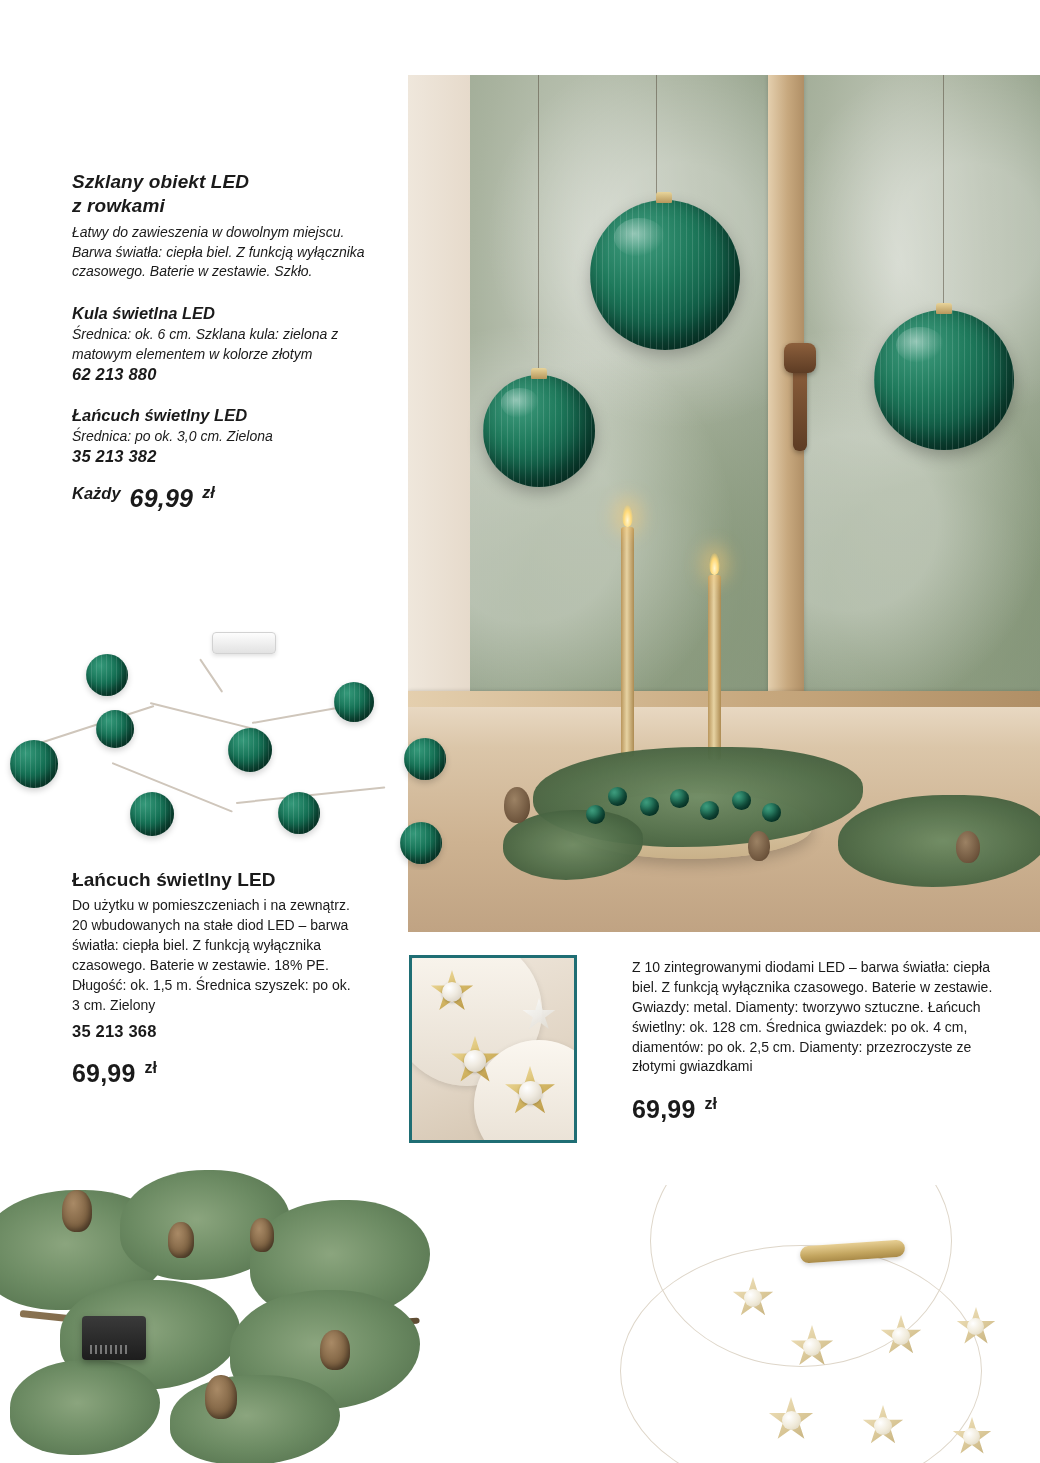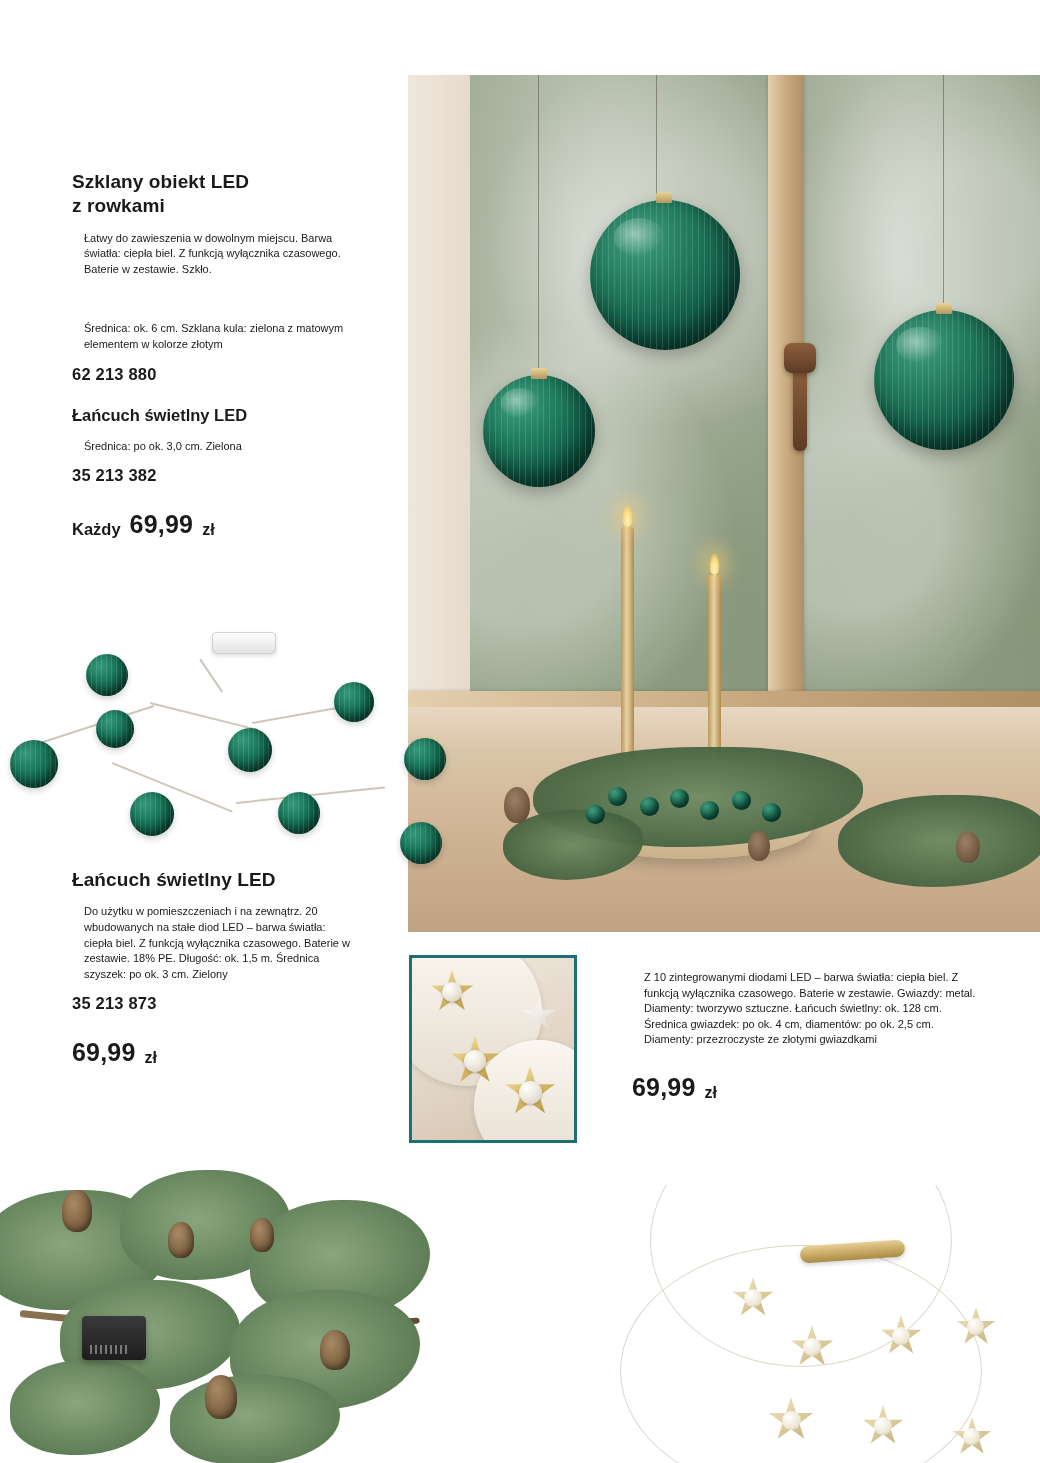--- a/index.html
+++ b/index.html
@@ -19,41 +19,41 @@
 
   
   .blk-title {
     font-size: 19px;
     font-weight: bold;
     line-height: 1.28;
     letter-spacing: .1px;
     margin: 0 0 4px 0;
   }
   .blk-body {
-    font-size: 11px;
+    font-size: 14px;
     line-height: 1.42;
-    margin: 12px;
+    margin: 0;
   }
   .blk-sub {
     font-size: 16.5px;
     font-weight: bold;
     line-height: 1.4;
     margin: 0;
   }
   .code {
     font-size: 16.5px;
     font-weight: bold;
     letter-spacing: .2px;
     margin: 0;
   }
   .price-row {
     display: flex;
-    align-items: flex-end;
+    align-items: flex-start;
     gap: 9px;
-    margin-top: 25px;
+    margin-top: 18px;
   }
   .price-each {
     font-size: 16.5px;
     font-weight: bold;
   }
   .price-val {
     font-size: 25px;
     font-weight: bold;
     letter-spacing: .2px;
   }
@@ -62,20 +62,21 @@
     font-weight: bold;
   }
   .gap-m { height: 20px; }
 
   
   #left-col-top {
     position: absolute;
     left: 72px;
     top: 170px;
     width: 300px;
+    font-style: italic;
   }
   #left-col-mid {
     position: absolute;
     left: 72px;
     top: 868px;
     width: 290px;
   }
 
   
   #right-col {
@@ -365,40 +366,41 @@
 
 <div id="left-col-top">
   <div class="blk-title">
     <span>Szklany obiekt LED</span><br>
     <span>z rowkami</span>
   </div>
   <p class="blk-body">Łatwy do zawieszenia w dowolnym miejscu. Barwa światła: ciepła biel. Z funkcją wyłącznika czasowego. Baterie w zestawie. Szkło.</p>
 
   <div class="gap-m"></div>
 
+  <p class="blk-sub">Kula świetlna LED</p>
   <p class="blk-body">Średnica: ok. 6 cm. Szklana kula: zielona z matowym elementem w kolorze złotym</p>
   <p class="code">62 213 880</p>
 
   <div class="gap-m"></div>
 
   <p class="blk-sub">Łańcuch świetlny LED</p>
   <p class="blk-body">Średnica: po ok. 3,0 cm. Zielona</p>
   <p class="code">35 213 382</p>
 
   <div class="price-row">
     <span class="price-each">Każdy</span>
     <span class="price-val">69,99</span>
     <span class="price-cur">zł</span>
   </div>
 </div>
 
 <div id="left-col-mid">
   <div class="blk-title">Łańcuch świetlny LED</div>
   <p class="blk-body">Do użytku w pomieszczeniach i na zewnątrz. 20 wbudowanych na stałe diod LED – barwa światła: ciepła biel. Z funkcją wyłącznika czasowego. Baterie w zestawie. 18% PE. Długość: ok. 1,5 m. Średnica szyszek: po ok. 3 cm. Zielony</p>
-  <p class="code" style="margin-top:6px">35 213 873</p>
+  <p class="code" style="margin-top:6px">35 213 368</p>
   <div class="price-row">
     <span class="price-val">69,99</span>
     <span class="price-cur">zł</span>
   </div>
 </div>
 
 <div id="right-col">
   <p class="blk-body">Z 10 zintegrowanymi diodami LED – barwa światła: ciepła biel. Z funkcją wyłącznika czasowego. Baterie w zestawie. Gwiazdy: metal. Diamenty: tworzywo sztuczne. Łańcuch świetlny: ok. 128 cm. Średnica gwiazdek: po ok. 4 cm, diamentów: po ok. 2,5 cm. Diamenty: przezroczyste ze złotymi gwiazdkami</p>
   <div class="price-row">
     <span class="price-val">69,99</span>

